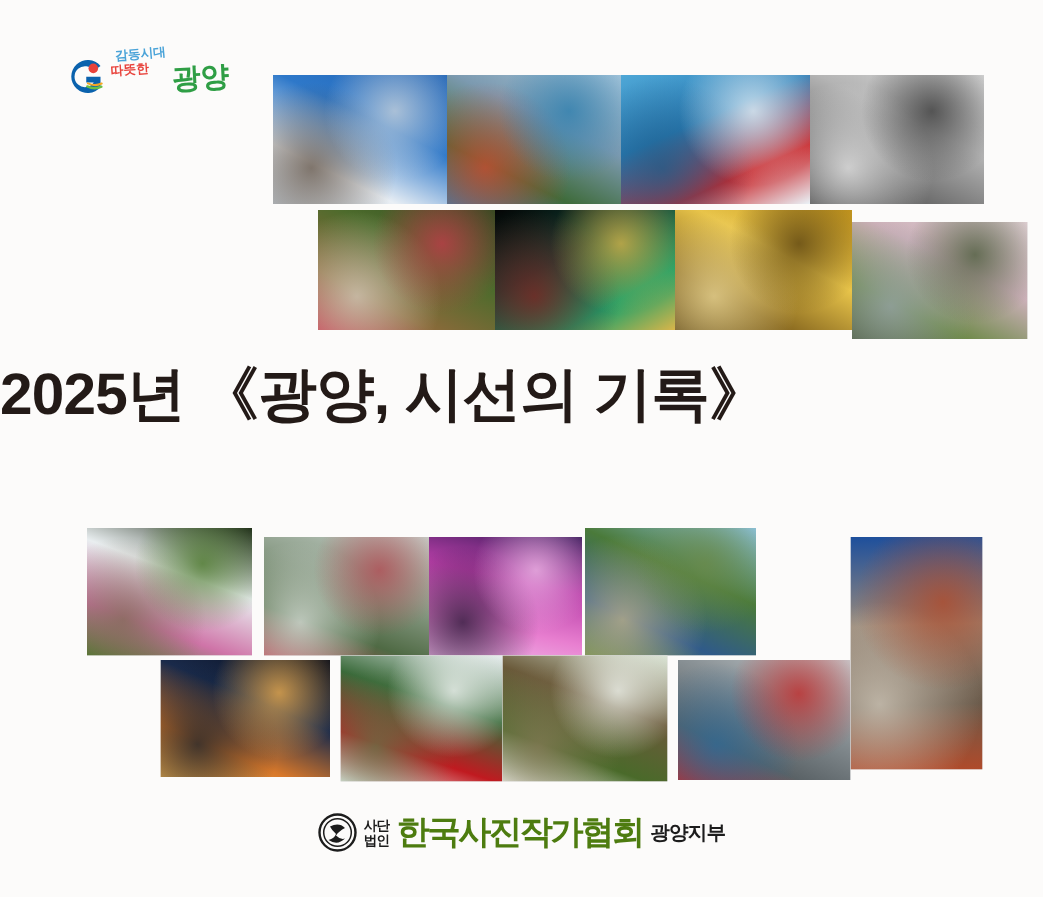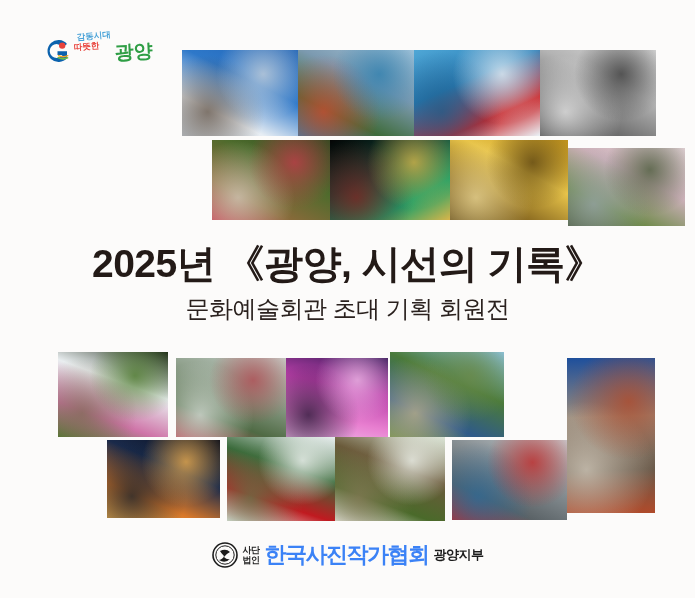--- a/index.html
+++ b/index.html
@@ -18,38 +18,38 @@
   .city-logo .slogan{position:absolute;left:30px;top:2px;width:82px;height:22px;}
   .city-logo .name{position:absolute;left:70px;top:10px;width:46px;height:26px;}
 
   
   .photo{position:absolute;overflow:hidden;background:#ddd;}
   .photo .inner{position:absolute;inset:0;}
 
   
   .title-main{
     position:absolute;left:0;right:0;top:240px;
-    text-align:center;
+    text-align:left;
     font-size:39px;font-weight:bold;color:#231a17;
     letter-spacing:-0.5px;line-height:48px;white-space:nowrap;
   }
   .title-sub{
     position:absolute;left:0;right:0;top:293px;
     text-align:center;
     font-size:24px;font-weight:400;color:#2a211e;
     letter-spacing:-0.5px;line-height:32px;white-space:nowrap;
   }
 
   
   .assoc{position:absolute;left:0;right:0;top:540px;height:30px;
          display:flex;align-items:center;justify-content:center;gap:5px;}
   .assoc .emblem{width:26px;height:26px;flex:0 0 26px;}
   .assoc .sadan{font-size:9px;font-weight:bold;color:#1c1c1c;line-height:10px;
                 text-align:left;letter-spacing:-0.5px;}
-  .assoc .org{font-size:22px;font-weight:bold;color:#3b82f6;letter-spacing:-1.5px;
+  .assoc .org{font-size:22px;font-weight:bold;color:#4d7c0f;letter-spacing:-1.5px;
               font-family:"Liberation Sans","DejaVu Sans",sans-serif;}
   .assoc .branch{font-size:13px;font-weight:bold;color:#1c1c1c;letter-spacing:-0.5px;}
 </style>
 </head>
 <body style="background: rgb(252, 251, 250);">
 
 <div class="poster" style="background: rgb(252, 251, 250);">
 
   <div class="city-logo">
     <svg class="mark" viewBox="0 0 26 26">
@@ -115,21 +115,20 @@
       </div>
       <div class="photo" title="고목 소나무" style="left: 335px; top: 437px; width: 110px; height: 84px;">
         <div class="inner" style="background: radial-gradient(circle at 70% 28%, rgba(240, 244, 238, 0.8) 0%, transparent 46%), radial-gradient(circle at 22% 72%, rgba(138, 122, 90, 0.733) 0%, transparent 52%), linear-gradient(200deg, rgb(217, 228, 212) 0%, rgb(106, 90, 58) 38%, rgb(74, 106, 42) 72%, rgb(240, 244, 238) 100%);"></div>
       </div>
       <div class="photo" title="캐릭터 조형물" style="left: 452px; top: 440px; width: 115px; height: 80px;">
         <div class="inner" style="background: radial-gradient(circle at 70% 28%, rgba(192, 42, 42, 0.8) 0%, transparent 46%), radial-gradient(circle at 22% 72%, rgba(42, 106, 154, 0.733) 0%, transparent 52%), linear-gradient(205deg, rgb(201, 207, 210) 0%, rgb(138, 146, 150) 38%, rgb(90, 98, 102) 72%, rgb(192, 42, 42) 100%);"></div>
       </div>
     </div>
 
   <div class="title-main">2025년 《광양, 시선의 기록》</div>
-  <div class="title-sub">문화예술회관 초대 기획 회원전</div>
 
   <div class="assoc">
     <svg class="emblem" viewBox="0 0 26 26">
       <circle cx="13" cy="13" r="12" fill="none" stroke="#1c1c1c" stroke-width="1.6"></circle>
       <circle cx="13" cy="13" r="9.2" fill="none" stroke="#1c1c1c" stroke-width="1"></circle>
       <path d="M8 9 q6 -3 10 1 q-4 2 -6 5 q3 3 6 2 q-5 5 -11 1 q4 -1 5 -4 q-3 -3 -4 -5 Z" fill="#1c1c1c"></path>
     </svg>
     <div class="sadan">
       <div>사단</div>
       <div>법인</div>

